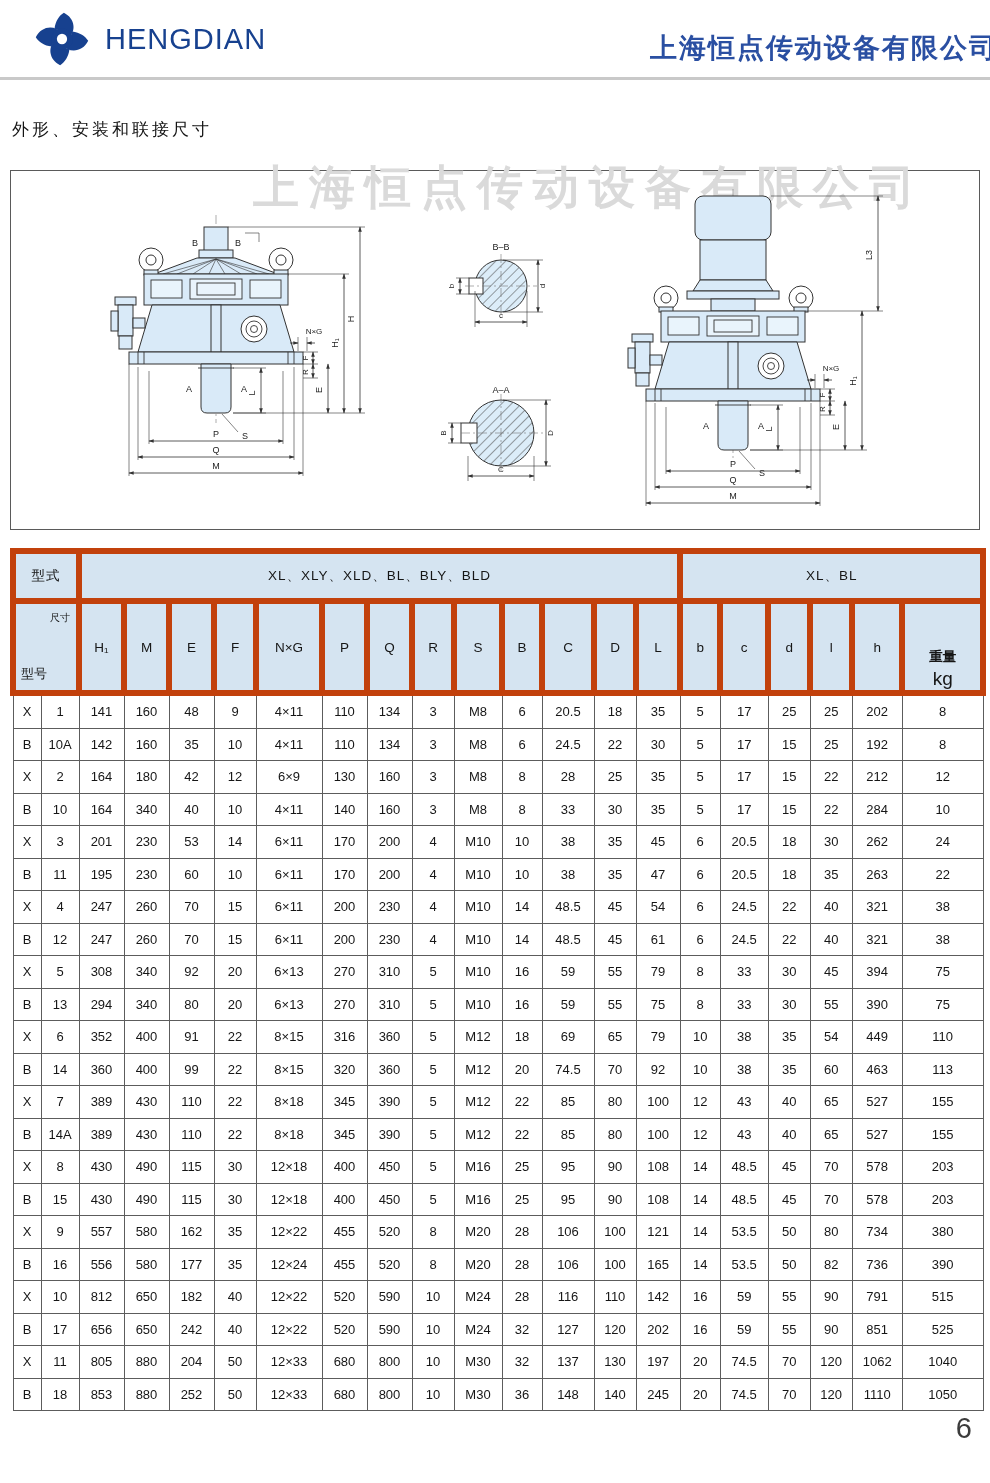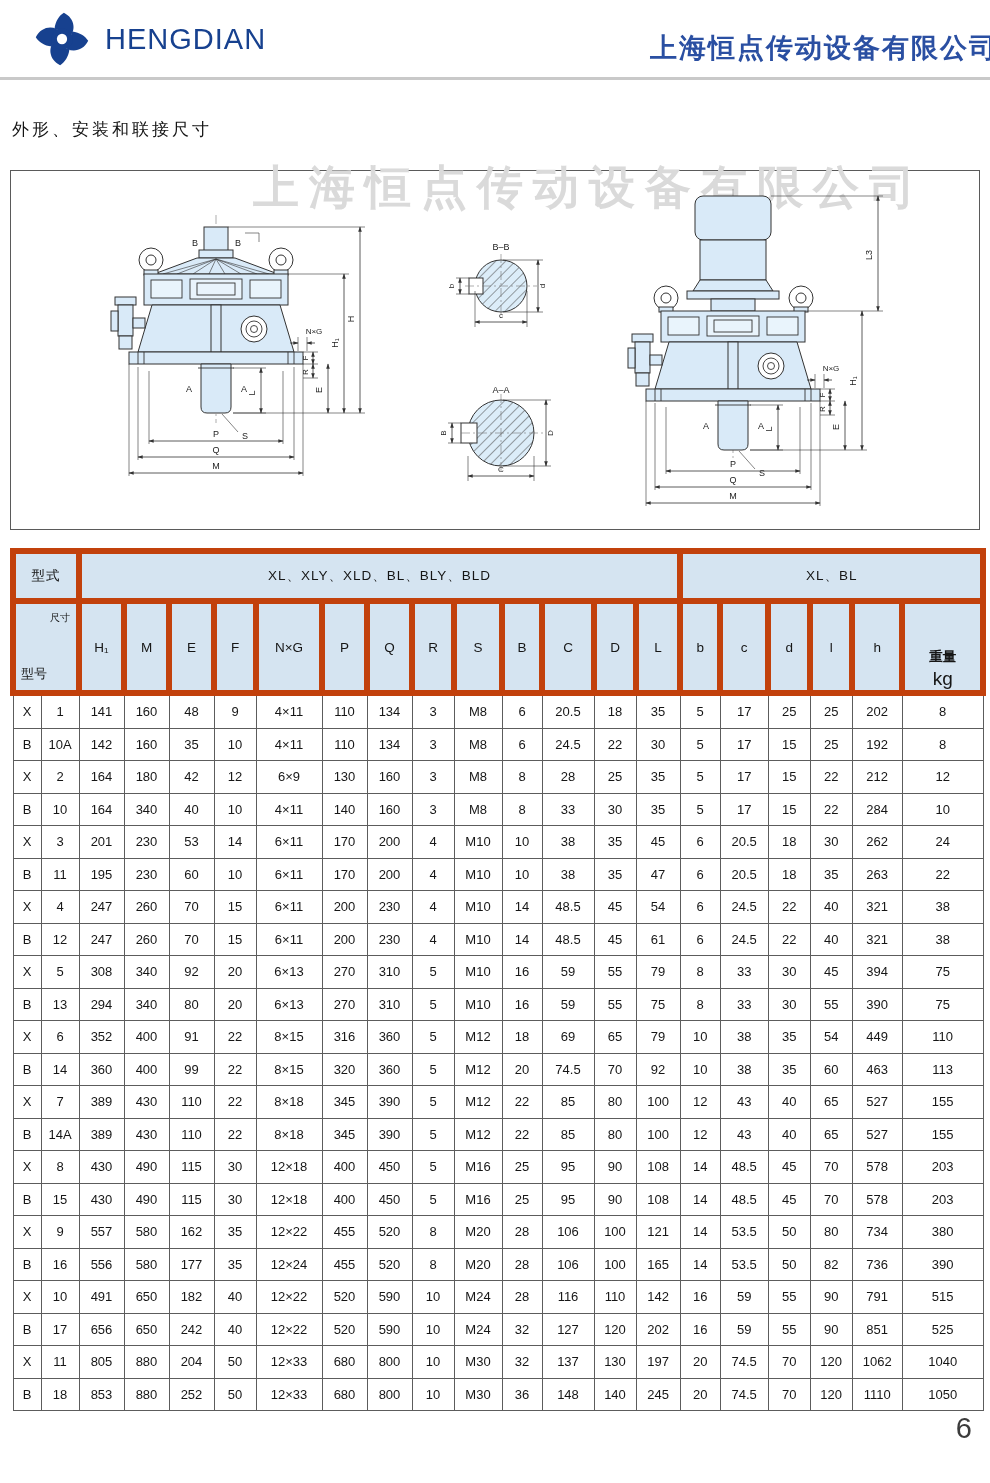--- a/index.html
+++ b/index.html
@@ -813,21 +813,21 @@
           <td>14</td>
           <td>53.5</td>
           <td>50</td>
           <td>82</td>
           <td>736</td>
           <td>390</td>
         </tr>
         <tr>
           <td>X</td>
           <td>10</td>
-          <td>491</td>
+          <td>812</td>
           <td>650</td>
           <td>182</td>
           <td>40</td>
           <td>12×22</td>
           <td>520</td>
           <td>590</td>
           <td>10</td>
           <td>M24</td>
           <td>28</td>
           <td>116</td>

